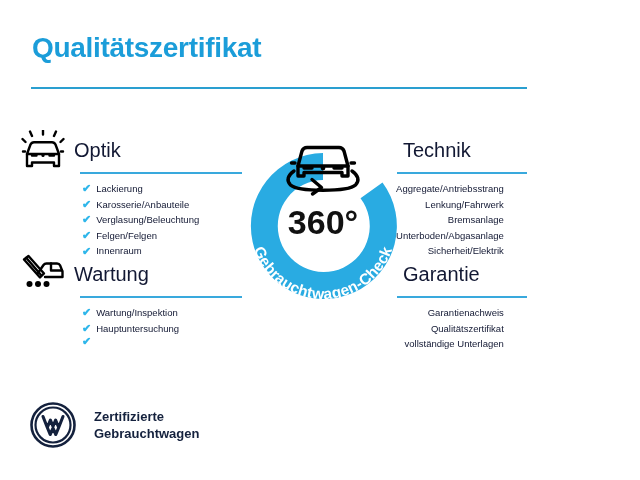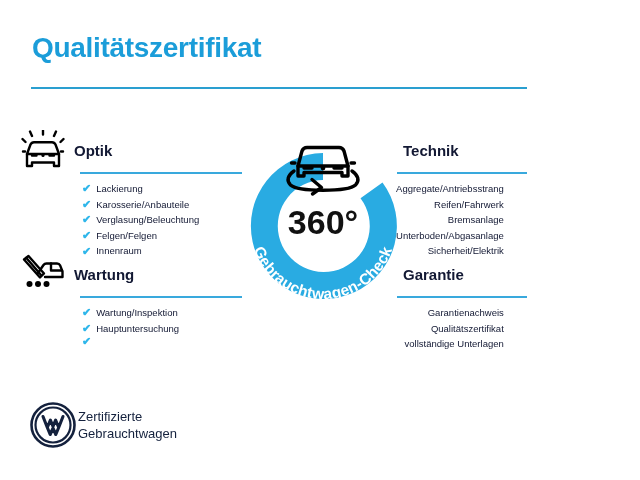--- a/index.html
+++ b/index.html
@@ -61,22 +61,22 @@
     height: 42px;
     flex: 0 0 46px;
     display: flex;
     align-items: center;
     justify-content: center;
   }
   .sec-icon svg { display: block; }
 
   .sec-title {
     flex: 1 1 auto;
-    font-size: 15px;
-    font-weight: bold;
+    font-size: 20px;
+    font-weight: normal;
     color: #121833;
     padding: 0 8px;
     white-space: nowrap;
   }
   .sec-left  .sec-title { text-align: left; }
   .sec-right .sec-title { text-align: left; }
 
   .sec-rule {
     height: 2px;
     background: #39a9dd;
@@ -124,23 +124,23 @@
   
   #footer {
     position: absolute;
     left: 30px;
     top: 402px;
     display: flex;
     align-items: center;
   }
   #vw-logo { width: 46px; height: 46px; flex: 0 0 46px; }
   #footer-text {
-    margin-left: 2px;
+    margin-left: 18px;
     font-size: 13px;
-    font-weight: normal;
+    font-weight: bold;
     color: #14213d;
     line-height: 17px;
     white-space: nowrap;
   }
 </style>
 </head>
 <body>
 
 <div id="page">
 
@@ -201,21 +201,21 @@
       </div>
       <div class="sec-title">Technik</div>
     </div>
     <div class="sec-rule"></div>
     <ul class="sec-list">
       <li>
           <span>Aggregate/Antriebsstrang</span>
           <span class="check">✔</span>
         </li>
       <li>
-          <span>Reifen/Fahrwerk</span>
+          <span>Lenkung/Fahrwerk</span>
           <span class="check">✔</span>
         </li>
       <li>
           <span>Bremsanlage</span>
           <span class="check">✔</span>
         </li>
       <li>
           <span>Unterboden/Abgasanlage</span>
           <span class="check">✔</span>
         </li>

